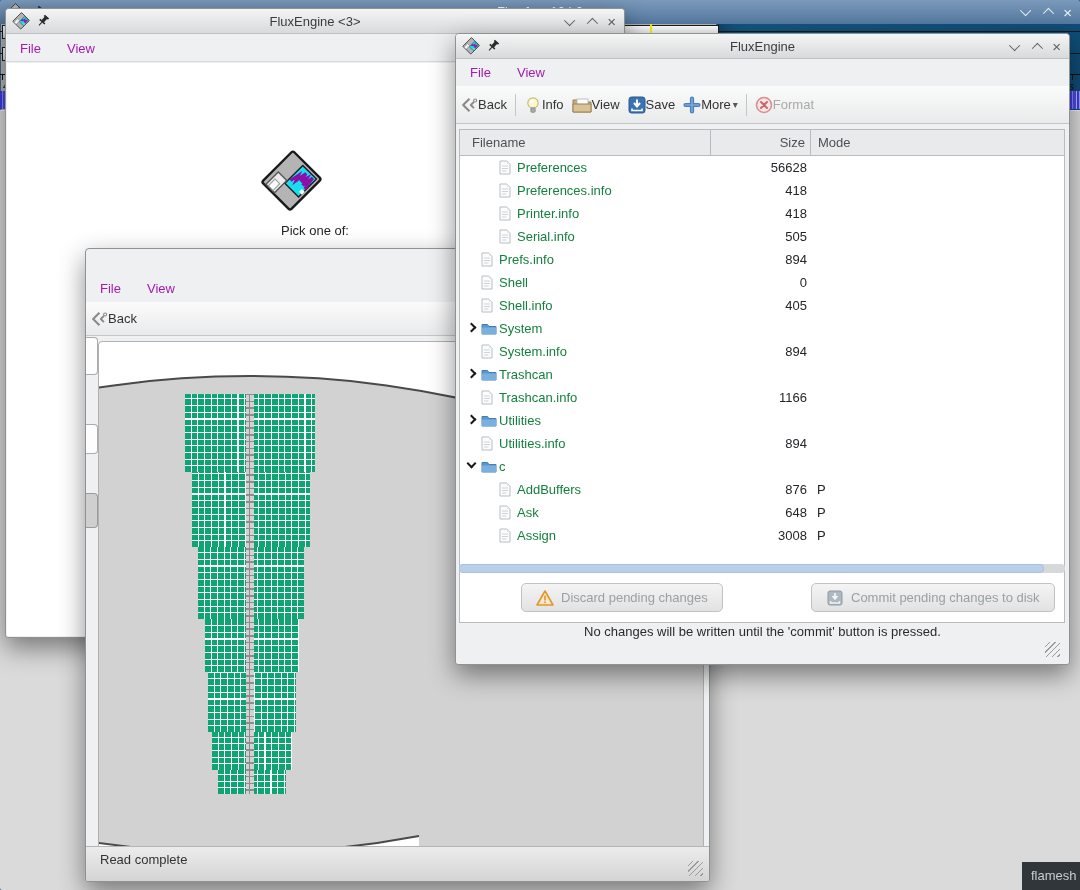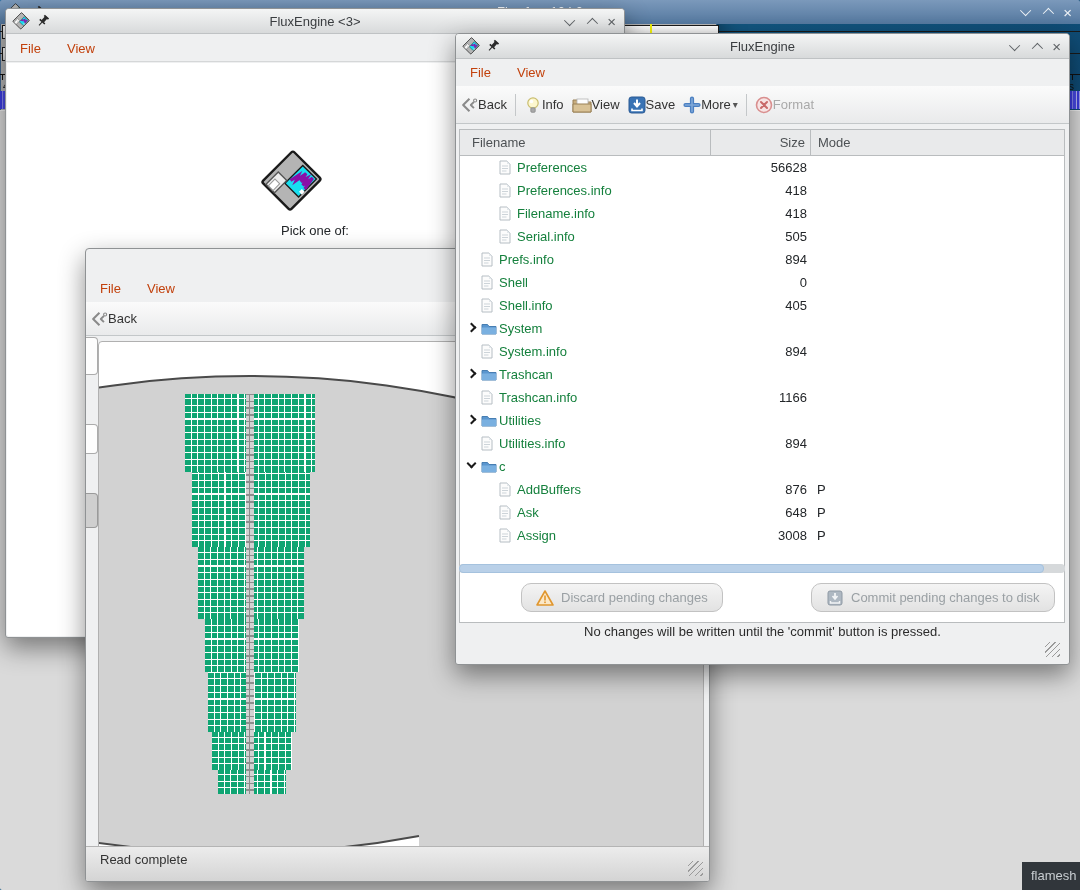--- a/index.html
+++ b/index.html
@@ -26,21 +26,21 @@
   .tb-icon { position:absolute; left:6px; top:3px; width:18px; height:18px; }
   .tb-pin  { position:absolute; left:30px; top:5px; width:14px; height:14px; }
   .wctrls { position:absolute; right:8px; top:0; height:25px; display:flex; align-items:center; gap:12px; }
   .chev { width:8px; height:8px; border-left:1.6px solid #5e6265; border-bottom:1.6px solid #5e6265; display:inline-block; }
   .chev.down { transform:rotate(-45deg) translateY(-2px); }
   .chev.up   { transform:rotate(135deg) translateY(-2px); }
   .xmark { color:#5e6265; font-size:15px; line-height:15px; }
   .flux-titlebar .chev { border-color:#eef2f6; }
   .flux-titlebar .xmark { color:#eef2f6; }
   .menubar { position:absolute; left:0; right:0; height:27px; background:#eff0f1; display:flex; align-items:center; gap:26px; padding-left:14px; }
-  .menu-item { color:#c2410c; cursor:default; }
+  .menu-item { color:#a21caf; cursor:default; }
   .toolbar { position:absolute; left:0; right:0; display:flex; align-items:center;
     background:linear-gradient(#fbfbfb,#e9eaeb); border-bottom:1px solid #c3c7c9; }
   .tool-btn { display:flex; align-items:center; gap:0; padding:0 4px; height:100%; color:#333; }
   .tool-sep { width:1px; height:22px; background:#c4c7c9; margin:0 4px; }
   .tool-btn.disabled { color:#a9a9a9; }
   .caret { font-size:10px; color:#555; margin-left:2px; }
 
   
   #win3 { left:5px; top:8px; width:620px; height:630px; z-index:1; }
   #win3 .menubar { top:26px; border-bottom:1px solid #d5d7d8; }
@@ -102,21 +102,21 @@
   .fsize { position:absolute; left:225px; width:122px; text-align:right; color:#232629; }
   .fmode { position:absolute; left:357px; color:#232629; }
   .exp { position:absolute; left:8px; top:7px; width:7px; height:7px; border-top:2px solid #1a1a1a; border-right:2px solid #1a1a1a; }
   .exp.collapsed { transform:rotate(45deg); }
   .exp.expanded  { transform:rotate(135deg); top:5px; }
   .ficon { position:absolute; top:4px; }
   .ind1 .ficon { left:21px; } .ind2 .ficon { left:39px; }
   .hscroll { position:absolute; left:3px; top:530px; width:606px; height:9px; background:#d6d9db; border-radius:4px; }
   .hthumb { position:absolute; left:0; top:0; height:9px; width:96.5%; background:#b9d0e8; border:1px solid #a5c2de; border-radius:4px; }
   .action-btn { position:absolute; top:549px; height:29px; display:flex; align-items:center; gap:7px;
-    padding:0 14px; border:1px solid #c2c2c2; border-radius:10px;
+    padding:0 14px; border:1px solid #c2c2c2; border-radius:5px;
     background:linear-gradient(#f4f4f4,#e2e2e2); color:#9aa0a4; }
   #btn-discard { left:65px; }
   #btn-commit { left:355px; }
   .commit-note { position:absolute; top:590px; left:0; width:100%; text-align:center; color:#2b2b2b; }
 
   
   #winflux { left:228px; top:668px; width:717px; height:177px; z-index:4;
     background:#b5b5b5; border:1px solid #44688f; border-radius:3px; box-shadow:0 10px 26px rgba(0,0,0,.5); }
   .flux-titlebar { position:absolute; left:0; right:0; top:0; height:24px;
     background:linear-gradient(#7b99bb,#54789f); border-radius:2px 2px 0 0; }
@@ -371,21 +371,21 @@
           <svg class="ficon" width="12" height="15">
             <use href="#file-icon" width="12" height="15"></use>
           </svg>
           <span class="fname">Preferences.info</span>
           <span class="fsize">418</span>
         </div>
       <div class="trow ind2">
           <svg class="ficon" width="12" height="15">
             <use href="#file-icon" width="12" height="15"></use>
           </svg>
-          <span class="fname">Filename.info</span>
+          <span class="fname">Printer.info</span>
           <span class="fsize">418</span>
         </div>
       <div class="trow ind2">
           <svg class="ficon" width="12" height="15">
             <use href="#file-icon" width="12" height="15"></use>
           </svg>
           <span class="fname">Serial.info</span>
           <span class="fsize">505</span>
         </div>
       <div class="trow ind1">

